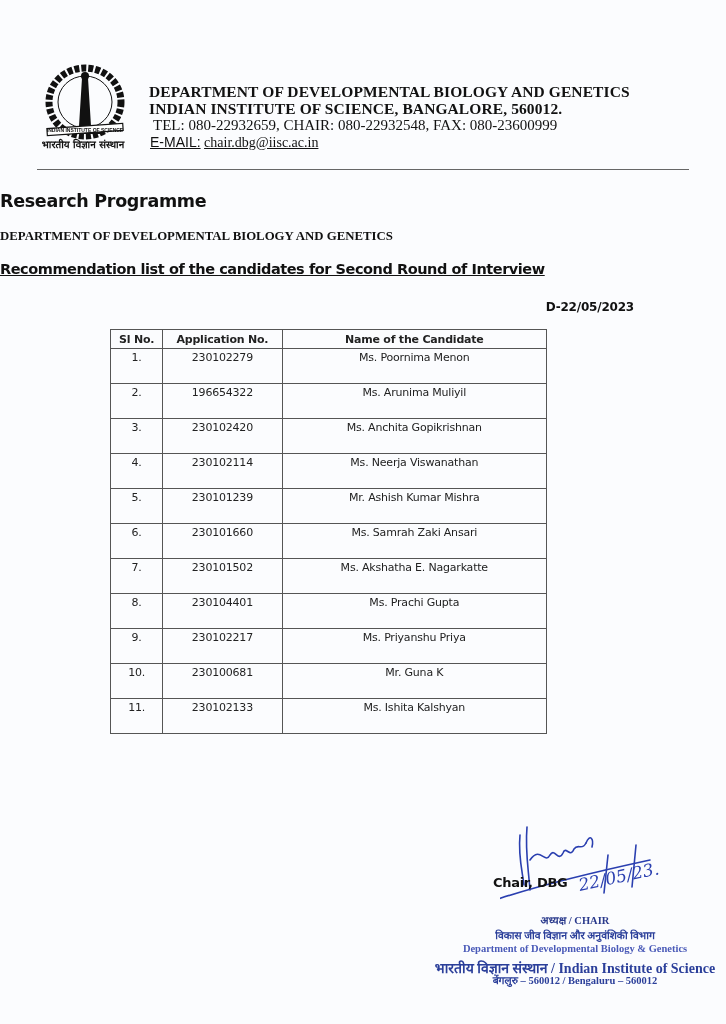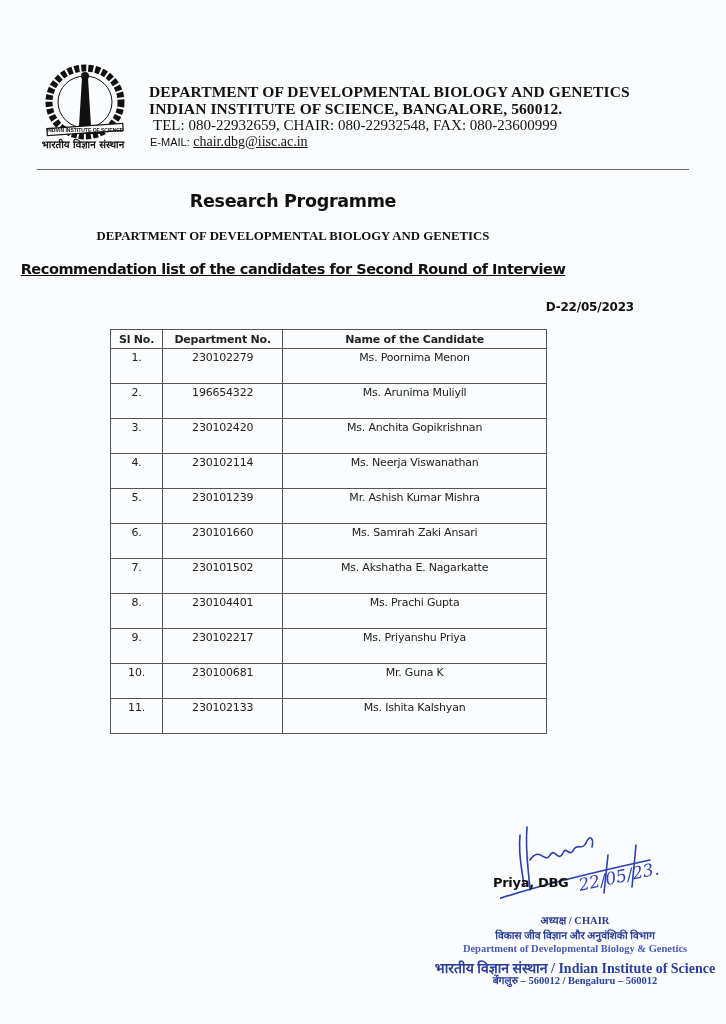--- a/index.html
+++ b/index.html
@@ -10,25 +10,25 @@
   }
   .abs { position: absolute; }
   
   .logo { left: 33px; top: 64px; width: 110px; height: 88px; }
   .lh-line { left: 149px; font-family: "Liberation Serif", serif; white-space: nowrap; }
   .lh-bold { font-weight: bold; font-size: 15.5px; letter-spacing: 0.1px; }
   .lh-1 { top: 83px; }
   .lh-2 { top: 100px; }
   .lh-3 { top: 117px; left: 153px; font-size: 15px; }
   .lh-4 { top: 134px; left: 150px; font-size: 14px; }
-  .lh-4 .lbl { font-family: "Liberation Sans", sans-serif; font-size: 11px; }
+  .lh-4 .lbl { font-family: "Liberation Sans", sans-serif; font-size: 14px; text-decoration: underline; }
   .lh-4 .mail { text-decoration: underline; }
   .rule { left: 37px; top: 169px; width: 652px; height: 1px; background: #666; }
 
-  .title { left: 0; width: 586px; text-align: center; }
+  .title { left: 0; width: 586px; }
   .t-research { top: 191px; font-size: 17.5px; font-weight: bold; font-family: "DejaVu Sans", sans-serif; letter-spacing: -0.3px; }
   .t-dept { top: 229px; font-family: "Liberation Serif", serif; font-weight: bold; font-size: 12.8px; }
   .t-reco { top: 261px; font-size: 14.5px; font-weight: bold; text-decoration: underline; font-family: "DejaVu Sans", sans-serif; letter-spacing: -0.45px; }
   .t-date { top: 300px; right: 92px; left: auto; width: auto; font-size: 12px; font-weight: bold; font-family: "DejaVu Sans", sans-serif; letter-spacing: -0.2px; }
 
   
   table.cand {
     position: absolute; left: 110px; top: 329px; width: 437px;
     border-collapse: collapse; font-family: "DejaVu Sans", sans-serif; font-size: 11px; color: #222;
     letter-spacing: -0.2px;
@@ -81,21 +81,21 @@
 
 <table class="cand">
   <colgroup>
       <col class="c1">
       <col class="c2">
       <col class="c3">
     </colgroup>
   <thead>
     <tr>
       <th>Sl No.</th>
-      <th>Department No.</th>
+      <th>Application No.</th>
       <th>Name of the Candidate</th>
     </tr>
   </thead>
   <tbody>
     <tr>
         <td>1.</td>
         <td>230102279</td>
         <td>Ms. Poornima Menon</td>
       </tr>
     <tr>
@@ -158,19 +158,19 @@
       <path d="M27,12 C25,35 28,50 30,75"></path>
       <path d="M30,45 C40,30 45,50 50,40 C55,32 58,48 63,38 C66,30 70,44 74,34 C78,28 82,36 86,28"></path>
       <path d="M86,28 C90,18 94,24 92,32"></path>
       <path d="M-5,85 C40,70 90,58 150,45"></path>
       <path d="M108,40 L104,78"></path>
       <path d="M136,30 L132,72"></path>
     </g>
     <text x="80" y="76" font-size="17" fill="#2a3fb0" font-family="DejaVu Serif, serif" font-style="italic" transform="rotate(-12 80 76)">22/05/23.</text>
   </svg>
 </div>
-<div class="abs sign-chair">Priya, DBG</div>
+<div class="abs sign-chair">Chair, DBG</div>
 
 <div class="abs stamp st-1">अध्यक्ष / CHAIR</div>
 <div class="abs stamp st-2">विकास जीव विज्ञान और अनुवंशिकी विभाग</div>
 <div class="abs stamp st-3">Department of Developmental Biology &amp; Genetics</div>
 <div class="abs stamp st-4">भारतीय विज्ञान संस्थान / Indian Institute of Science</div>
 <div class="abs stamp st-5">बेंगलुरु – 560012 / Bengaluru – 560012</div>
 
 </body></html>

